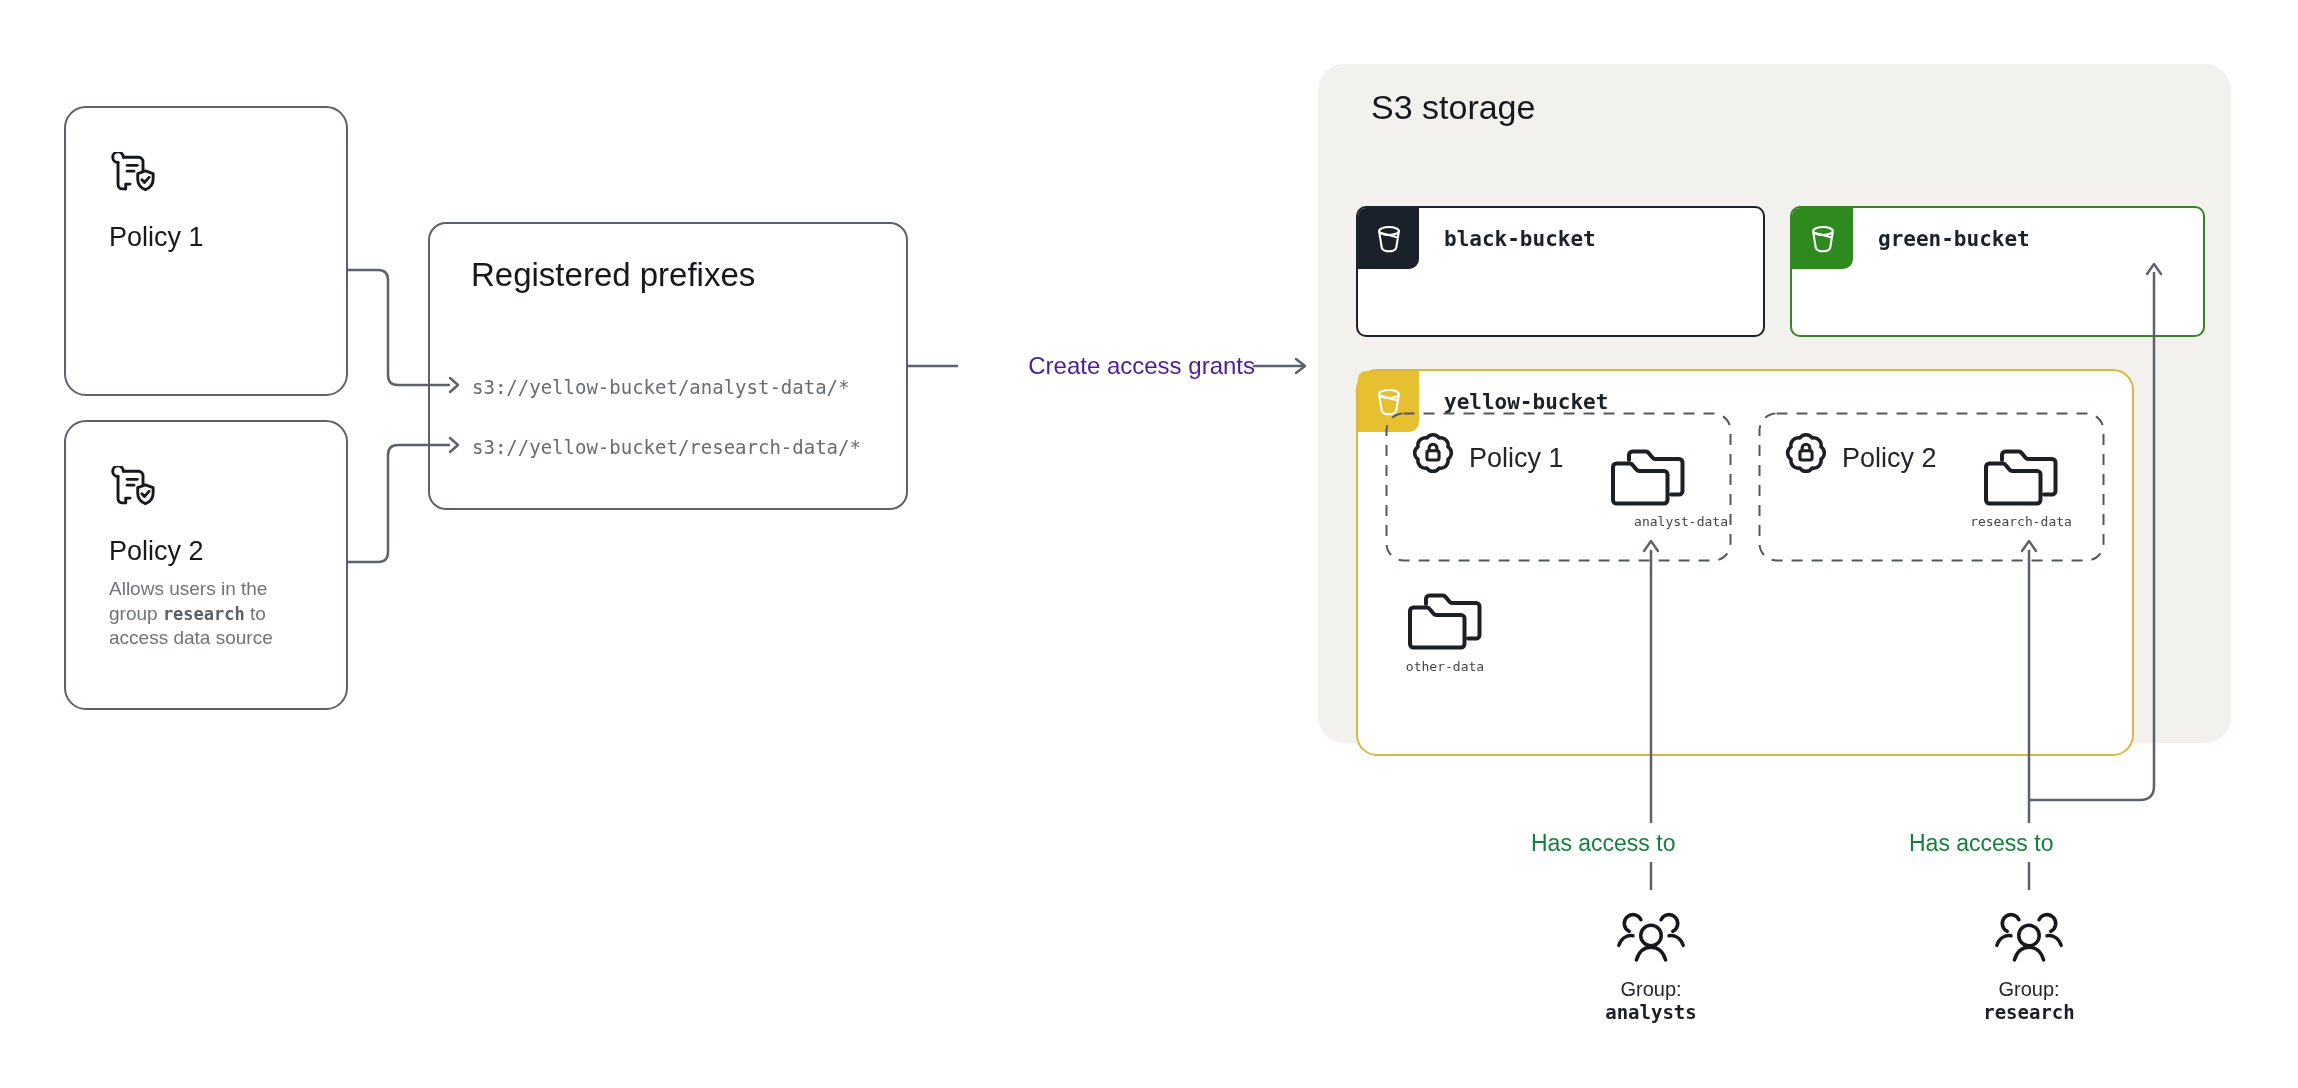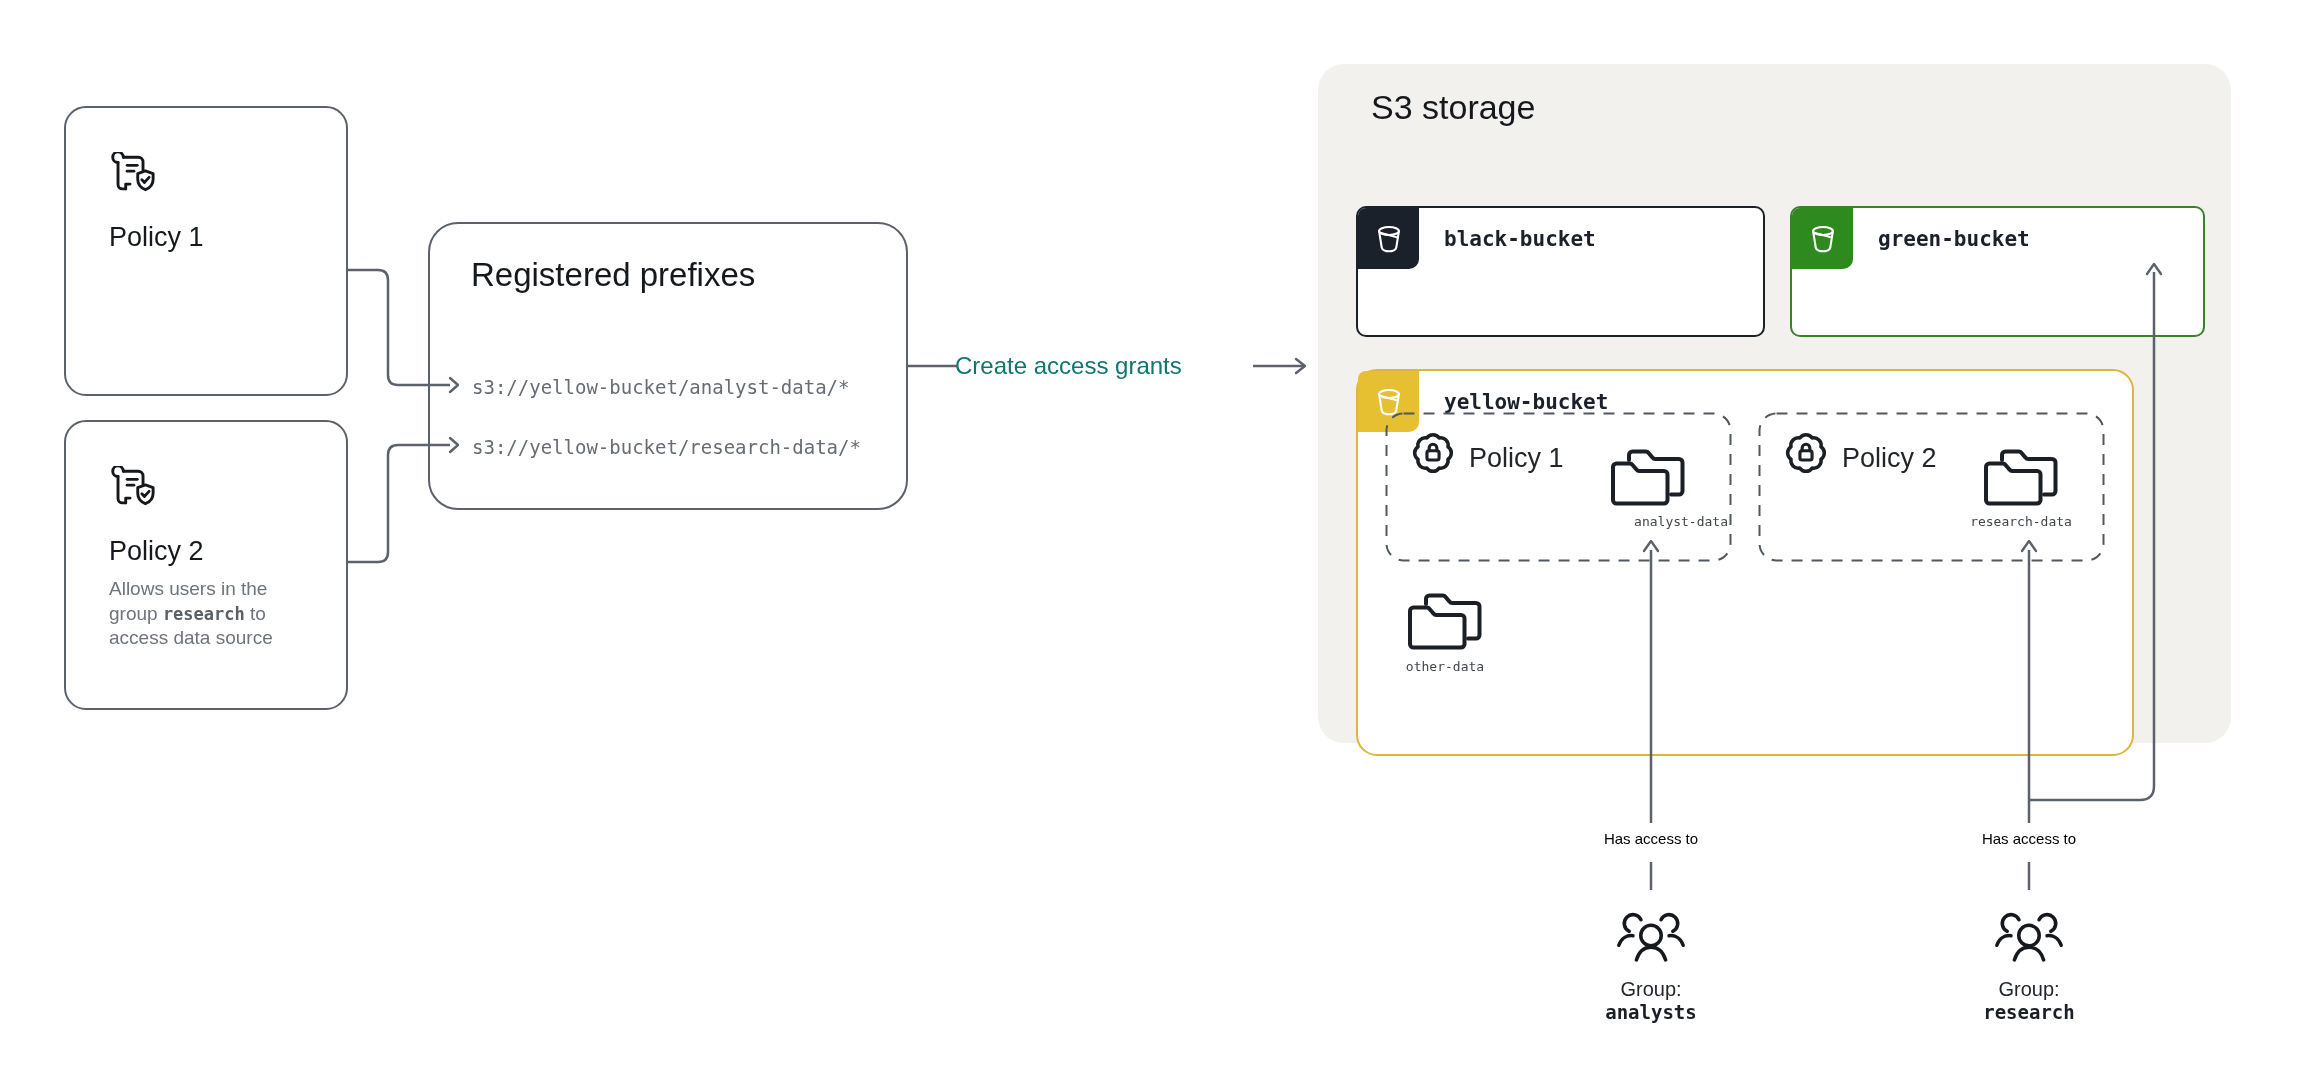--- a/index.html
+++ b/index.html
@@ -13,25 +13,25 @@
   
   .policy-card{
     width:280px;height:286px;background:#fff;border:2px solid #5b626b;border-radius:22px;
   }
   .policy-card .p-icon{position:absolute;left:40px;top:44px;}
   .policy-card .p-title{position:absolute;left:43px;top:114px;font-size:27px;font-weight:500;color:#15191e;}
   .policy-card .p-desc{position:absolute;left:43px;top:155px;width:200px;font-size:19px;line-height:24.5px;color:#6e747b;}
   .policy-card .p-desc .grp{font-family:"DejaVu Sans Mono", monospace;font-weight:bold;font-size:17px;color:#5a6067;}
 
   
-  .prefix-card{left:428px;top:222px;width:476px;height:284px;background:#fff;border:2px solid #5b626b;border-radius:30px;}
+  .prefix-card{left:428px;top:222px;width:476px;height:284px;background:#fff;border:2px solid #5b626b;border-radius:18px;}
   .prefix-title{position:absolute;left:41px;top:32px;font-size:33px;font-weight:500;color:#15191e;}
   .prefix-line{position:absolute;left:42px;font-size:19px;color:#666c73;white-space:nowrap;}
 
-  .grants-label{left:955px;top:352px;width:300px;text-align:left;font-size:24px;color:#0f766e;}
+  .grants-label{left:955px;top:352px;width:300px;text-align:right;font-size:24px;color:#4c1d95;}
 
   
   .s3-panel{left:1318px;top:64px;width:913px;height:679px;background:#f2f1ee;border-radius:26px;}
   .s3-title{left:1371px;top:88px;font-size:34px;font-weight:500;color:#15191e;}
 
   .bucket-card{background:#fff;border-radius:10px;margin-top:40px;}
   .bucket-card.black{border:2px solid #1b212b;}
   .bucket-card.green{border:2px solid #3c8129;padding-left:9px;}
   .bucket-card.yellow{border:2px solid #dcb63e;}
   .bucket-tile{position:absolute;left:0;top:0;width:61px;height:61px;border-radius:8px 0 10px 0;display:flex;align-items:center;justify-content:center;}
@@ -40,21 +40,21 @@
   .bucket-tile.yellow{background:#e7c032;}
   .bucket-name{position:absolute;left:86px;top:19px;font-weight:bold;font-size:21px;color:#1b212b;white-space:nowrap;}
 
   .dashed-box{width:347px;height:150px;}
   .dashed-box svg.frame{position:absolute;left:0;top:0;}
   .grant-badge{position:absolute;left:26px;top:19px;}
   .grant-label{position:absolute;left:84px;top:31px;font-size:27px;color:#22262b;}
   .grant-folder{position:absolute;left:221px;top:33px;}
   .folder-caption{position:absolute;font-size:13px;color:#41464d;text-align:center;width:160px;white-space:nowrap;}
 
-  .has-access{width:240px;text-align:center;font-size:15px;color:#000000;}
+  .has-access{width:240px;text-align:left;font-size:23px;color:#15803d;}
   .group-label{width:200px;text-align:center;font-size:20px;color:#23272d;}
   .group-name{width:200px;text-align:center;font-size:19px;font-weight:bold;color:#1b2026;}
 
   svg.overlay{position:absolute;left:0;top:0;z-index:9;pointer-events:none;}
   .line{stroke:#5b626b;stroke-width:2.5;fill:none;}
   .head{stroke:#5b626b;stroke-width:2.4;fill:none;stroke-linecap:round;stroke-linejoin:round;}
 </style>
 </head>
 <body>
 

